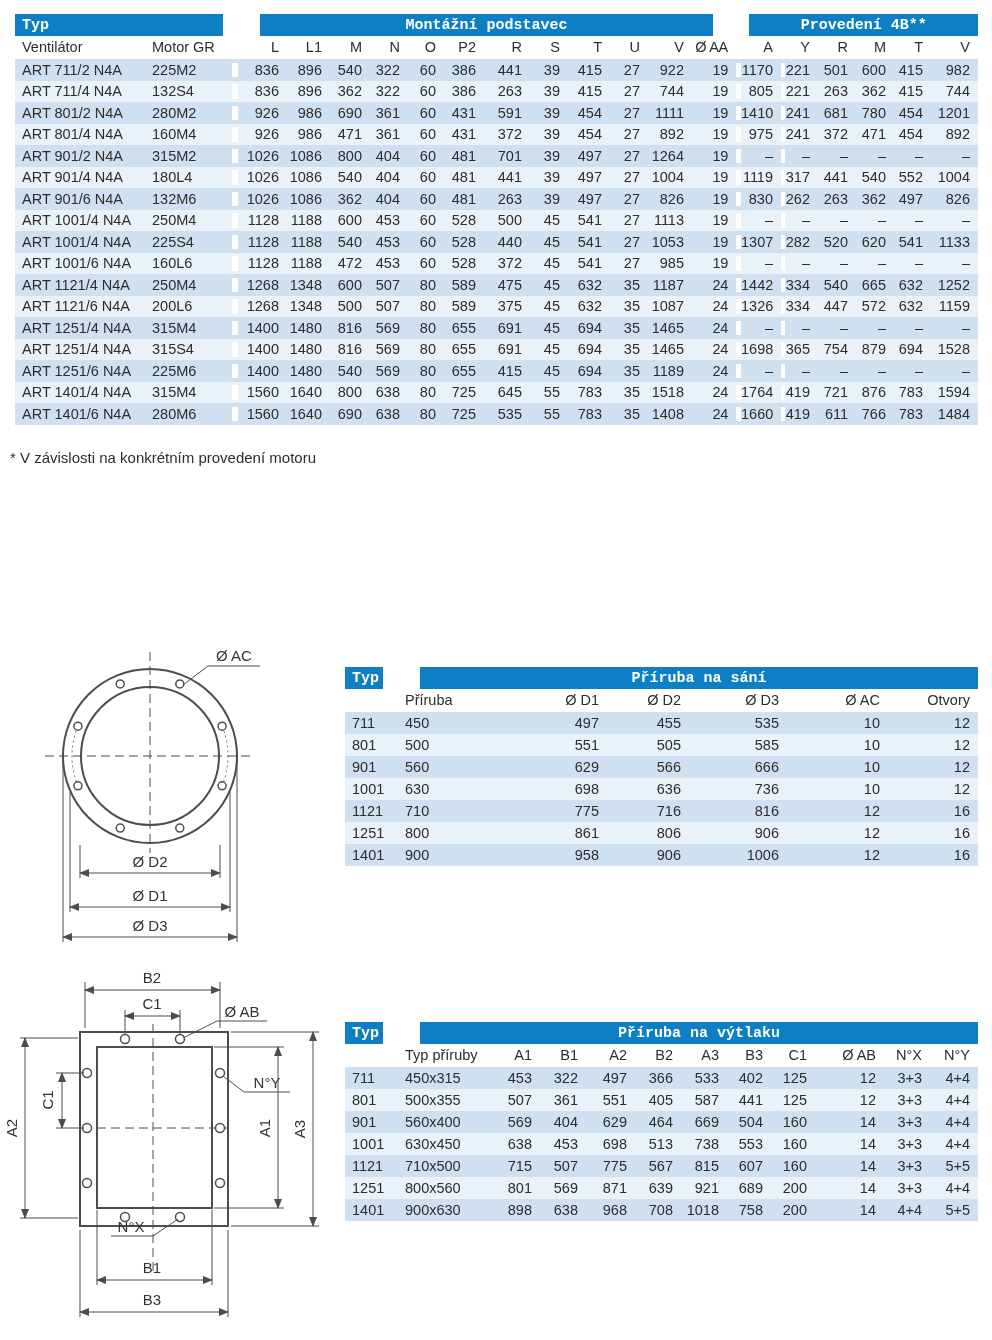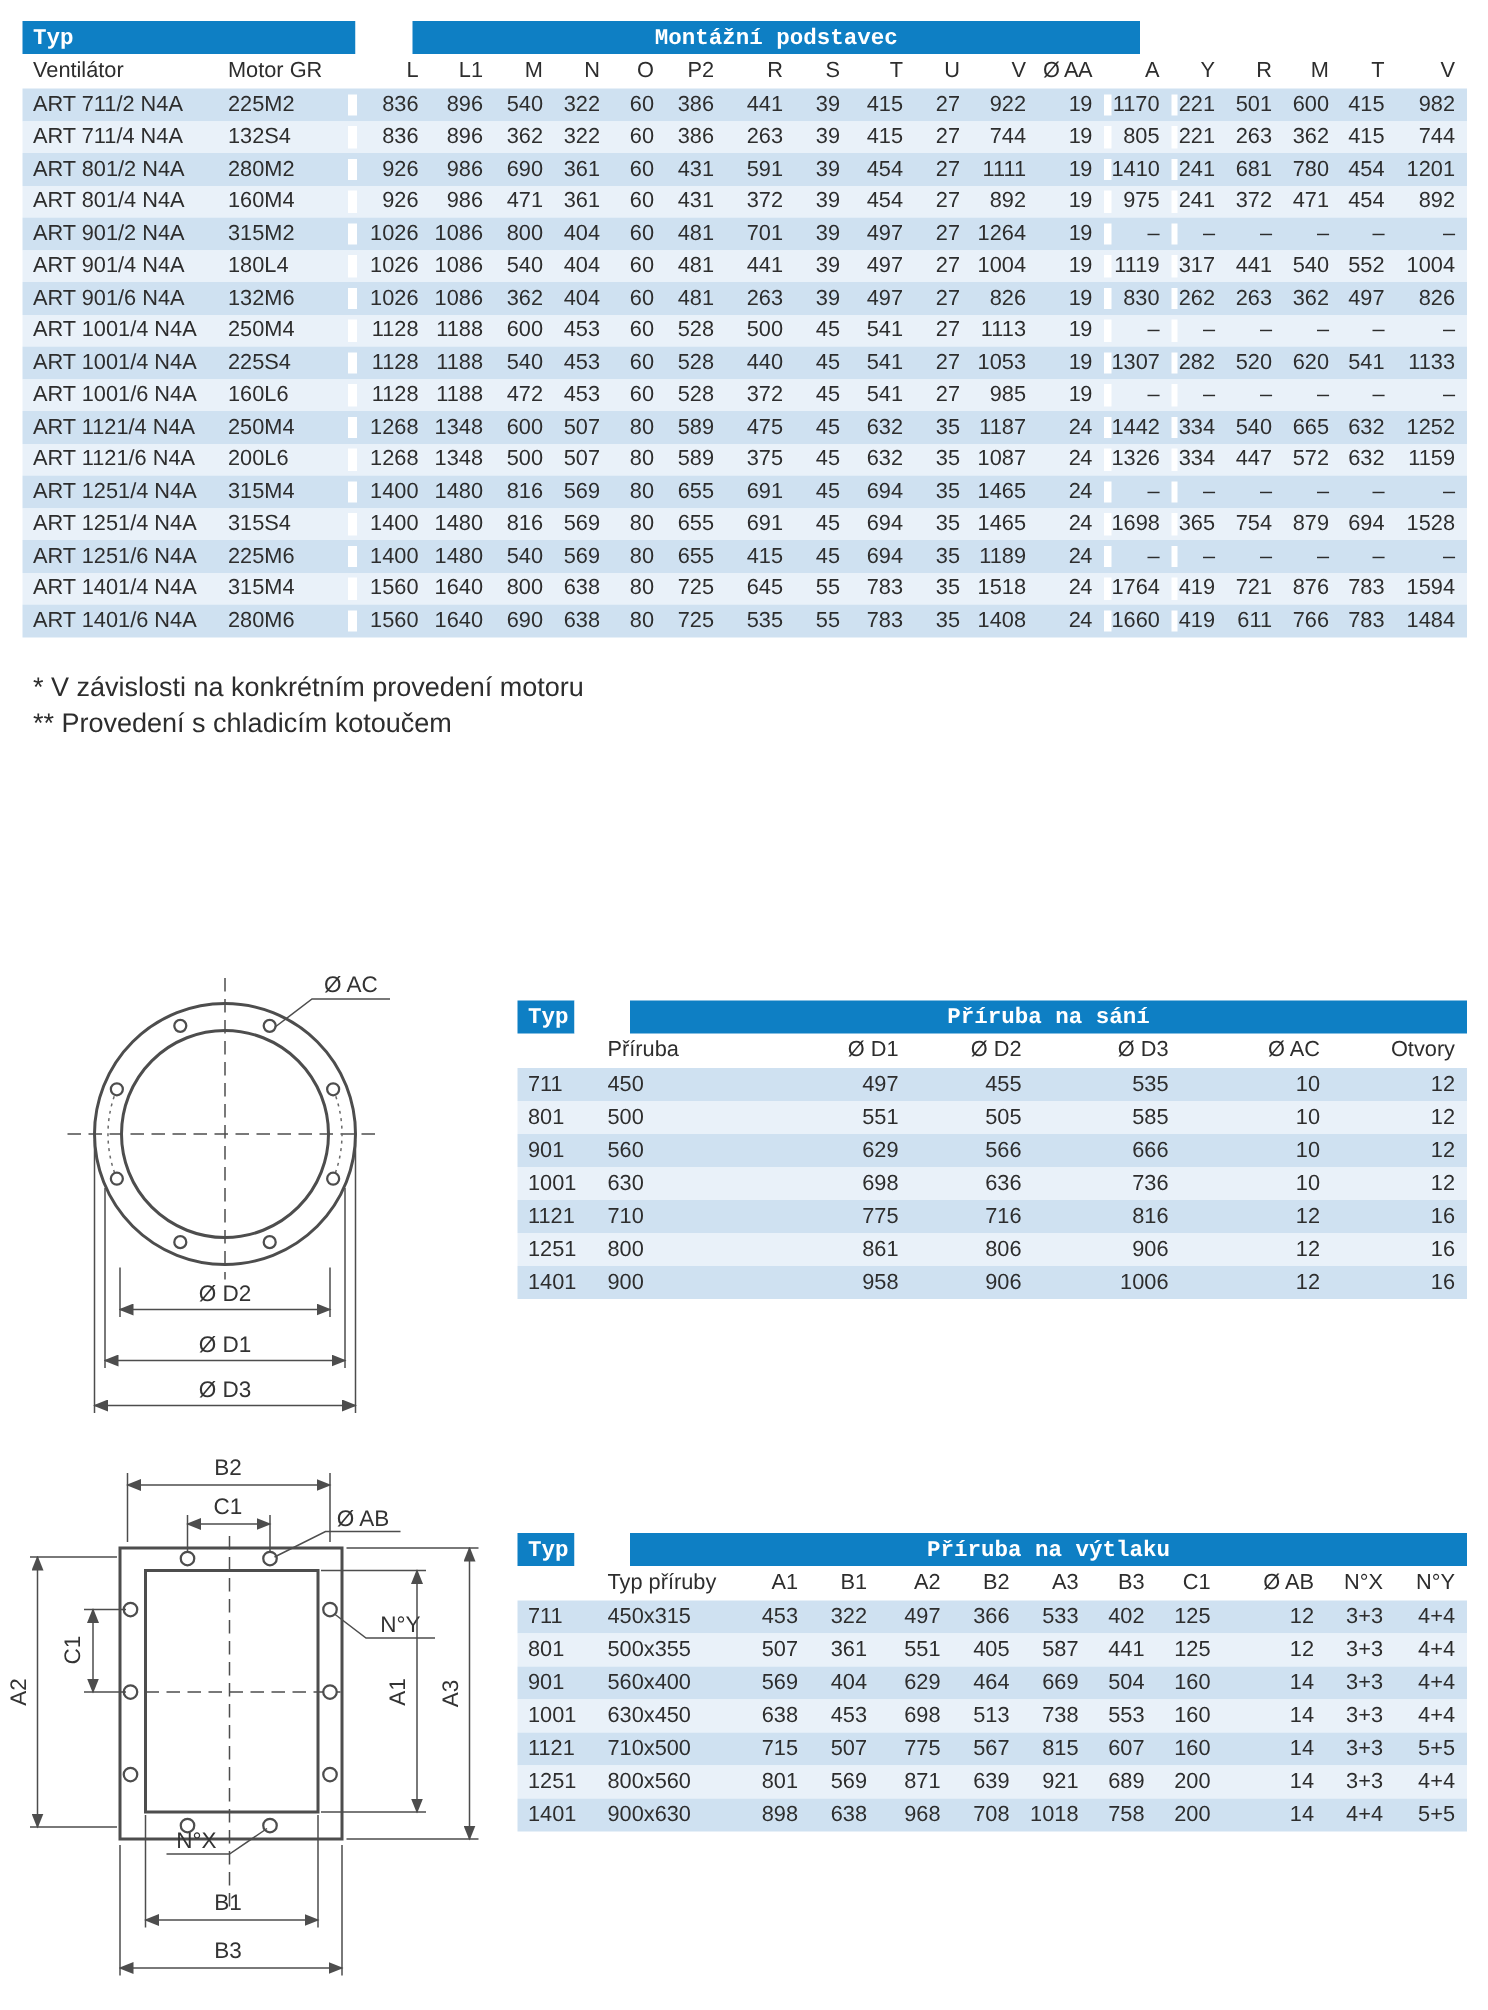--- a/index.html
+++ b/index.html
@@ -75,41 +75,42 @@
   .discharge .c3{width:46px;}
   .discharge .c4{width:49px;}
   .discharge .c5{width:46px;}
   .discharge .c6{width:46px;}
   .discharge .c7{width:44px;}
   .discharge .c8{width:44px;}
   .discharge .c9{width:69px;}
   .discharge .c10{width:46px;}
   .discharge .c11{width:48px;}
 
-  .footnotes{position:absolute;left:22px;top:446px;font-size:18px;line-height:24px;}
+  .footnotes{position:absolute;left:10px;top:446px;font-size:15px;line-height:24px;}
 
   .drawing{position:absolute;}
   .drawing text{font-family:"Liberation Sans", sans-serif;font-size:15px;fill:#333;}
   .dln{stroke:#4d4d4d;stroke-width:1;fill:none;}
   .dln2{stroke:#4d4d4d;stroke-width:2;fill:none;}
   .dash{stroke:#4d4d4d;stroke-width:1;fill:none;stroke-dasharray:9 5;}
   .dot{stroke:#6a6a6a;stroke-width:1;fill:none;stroke-dasharray:2 3;}
   .hole{stroke:#4d4d4d;stroke-width:1.5;fill:#fff;}
 </style>
 </head>
 <body>
 
 <div class="canvas">
 
   <div class="dtable top-table">
     <div class="sec-bar">
       <div class="sec pad sec-typ">Typ</div>
       <div class="gap1"></div>
       <div class="sec center sec-mont">Montážní podstavec</div>
       <div class="gap2"></div>
+      <div class="sec center sec-prov">Provedení 4B**</div>
     </div>
     <div class="trow thead">
         <div class="tcell c0">Ventilátor</div>
         <div class="tcell c1">Motor GR</div>
         <div class="tcell c2">L</div>
         <div class="tcell c3">L1</div>
         <div class="tcell c4">M</div>
         <div class="tcell c5">N</div>
         <div class="tcell c6">O</div>
         <div class="tcell c7">P2</div>
@@ -499,21 +500,20 @@
           <div class="tcell c16">611</div>
           <div class="tcell c17">766</div>
           <div class="tcell c18">783</div>
           <div class="tcell c19">1484</div>
         </div>
       </div>
   </div>
 
   <div class="footnotes">
     <div>* V závislosti na konkrétním provedení motoru</div>
-    <div>** Provedení s chladicím kotoučem</div>
   </div>
 
   <svg class="drawing" style="left:20px;top:640px;" width="250" height="310" viewBox="0 0 250 310">
     <defs>
       <marker id="arwC" markerWidth="10" markerHeight="8" refX="9" refY="4" orient="auto-start-reverse" markerUnits="userSpaceOnUse">
         <path d="M0,0 L10,4 L0,8 z" fill="#4d4d4d"></path>
       </marker>
     </defs>
     <line class="dash" x1="25" y1="116" x2="235" y2="116"></line>
     <line class="dash" x1="130" y1="12" x2="130" y2="213"></line>

